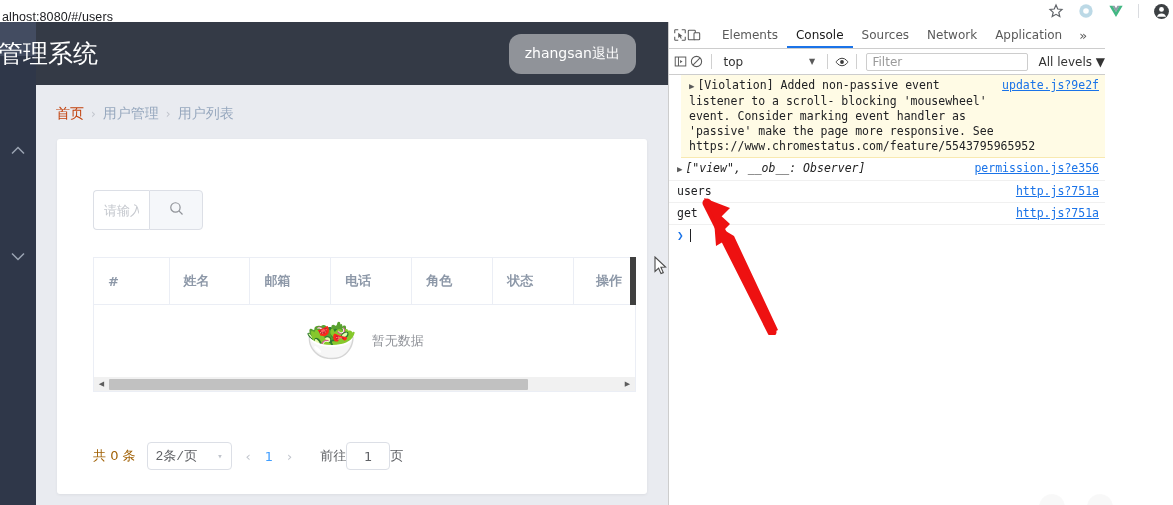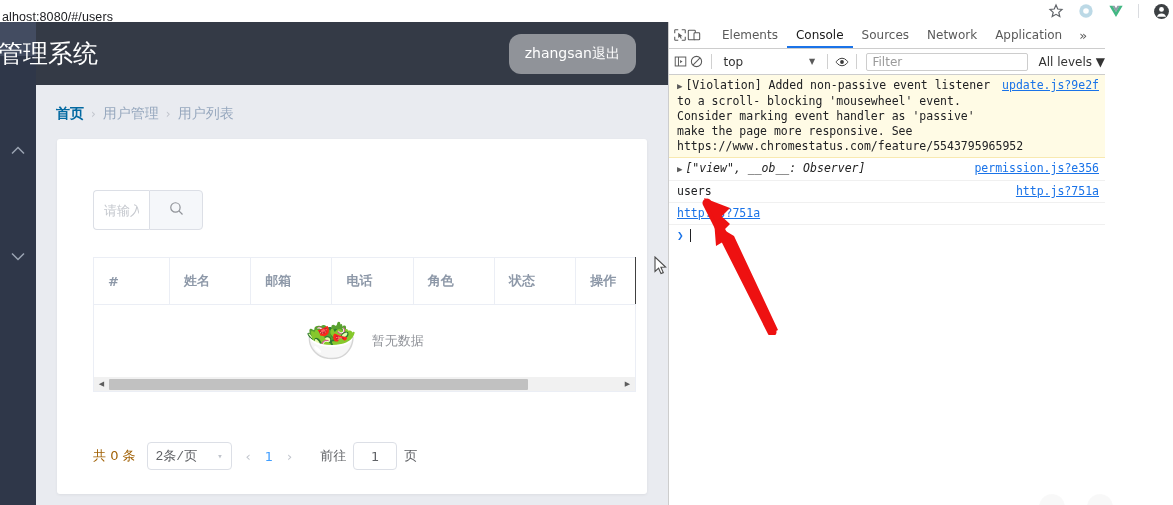--- a/index.html
+++ b/index.html
@@ -78,21 +78,21 @@
     background: #e9ebf0;
     overflow: hidden;
   }
   .breadcrumb {
     position: absolute; left: 20px; top: 20px;
     display: flex; align-items: center; gap: 7px;
     font-size: 14px;
     font-family: "DejaVu Sans", sans-serif;
   }
   .bc-item { color: #97a8be; }
-  .bc-item.current { color: #0369a1; font-weight: bold; }
+  .bc-item.current { color: #c2410c; font-weight: normal; }
   .bc-sep { color: #c0c4cc; font-size: 12px; }
 
   .card {
     position: absolute; left: 21px; top: 54px;
     width: 590px; height: 355px;
     background: #ffffff;
     border-radius: 3px;
     box-shadow: 0 1px 3px rgba(0,0,0,.06);
   }
 
@@ -127,21 +127,21 @@
   table.data th {
     height: 47px; text-align: left;
     font-size: 13px; color: #8d98a8; font-weight: bold;
     padding-left: 14px;
     border-bottom: 1px solid #ebeef5;
     border-right: 1px solid #ebeef5;
     background: #ffffff;
     font-family: "DejaVu Sans", sans-serif;
   }
   table.data th:first-child { border-left: 1px solid #ebeef5; }
-  table.data th:last-child { border-right: 1px solid #404040; }
+  table.data th:last-child { border-right: 6px solid #404040; text-align: center; }
   .table-head-top { border-top: 1px solid #ebeef5; }
 
   .empty-row {
     height: 72px;
     border-left: 1px solid #ebeef5;
     border-right: 1px solid #ebeef5;
     display: flex; align-items: center; justify-content: center;
     gap: 14px;
   }
   .empty-emoji { font-size: 42px; line-height: 1; }
@@ -179,21 +179,21 @@
     width: 85px; height: 28px;
     border: 1px solid #dcdfe6; border-radius: 4px;
     display: flex; align-items: center; justify-content: space-between;
     padding: 0 8px; cursor: pointer; color: #606266;
     font-size: 13px;
     font-family: Liberation Mono, monospace;
   }
   .pg-select .caret { color: #c0c4cc; font-size: 9px; }
   .pg-arrow { color: #c0c4cc; font-size: 13px; cursor: pointer; padding: 0 3px; }
   .pg-num { color: #409eff; cursor: pointer; font-size: 13px; }
-  .pg-jump { display: flex; align-items: center; gap: 7px; margin-left: 14px; }
+  .pg-jump { display: flex; align-items: center; margin-left: 14px; }
   .pg-input {
     width: 44px; height: 28px;
     border: 1px solid #dcdfe6; border-radius: 4px;
     text-align: center; font-size: 13px; color: #606266;
     outline: none; font-family: "DejaVu Sans", sans-serif;
   }
 
   
   .page-cursor { position: absolute; left: 618px; top: 171px; }
 
@@ -255,21 +255,21 @@
   
   .console-body { position: relative; font-family: "DejaVu Sans Mono", monospace; }
   .c-row {
     position: relative;
     border-bottom: 1px solid #f0f0f0;
     padding: 3px 6px 3px 8px;
     font-size: 11.5px; line-height: 15px;
     color: #202124;
     display: flex; justify-content: space-between; gap: 6px;
   }
-  .c-row.warn { background: #fffbe5; border-bottom-color: #f8e9b0; }
+  .c-row.warn { background: #fffbe5; border-bottom-color: #f8e9b0; margin-left: 12px; }
   .c-msg { flex: 1; min-width: 0; }
   .c-src {
     color: #1a73e8; text-decoration: underline;
     white-space: nowrap; font-size: 11.5px;
     align-self: flex-start; cursor: pointer;
   }
   .disclosure { color: #5a5a5a; font-size: 9px; margin-right: 3px; }
   .obs-text { color: #222; font-style: italic; }
   .c-prompt {
     display: flex; align-items: center; gap: 6px;
@@ -490,20 +490,21 @@
         </span>
         <span class="c-src">permission.js?e356</span>
       </div>
 
       <div class="c-row">
         <span class="c-msg">users</span>
         <span class="c-src">http.js?751a</span>
       </div>
 
       <div class="c-row">
+        <span class="c-msg">get</span>
         <span class="c-src">http.js?751a</span>
       </div>
 
       <div class="c-prompt">
         <span class="prompt-caret">❯</span>
         <span class="prompt-cursor"></span>
       </div>
     </div>
   </div>
 

